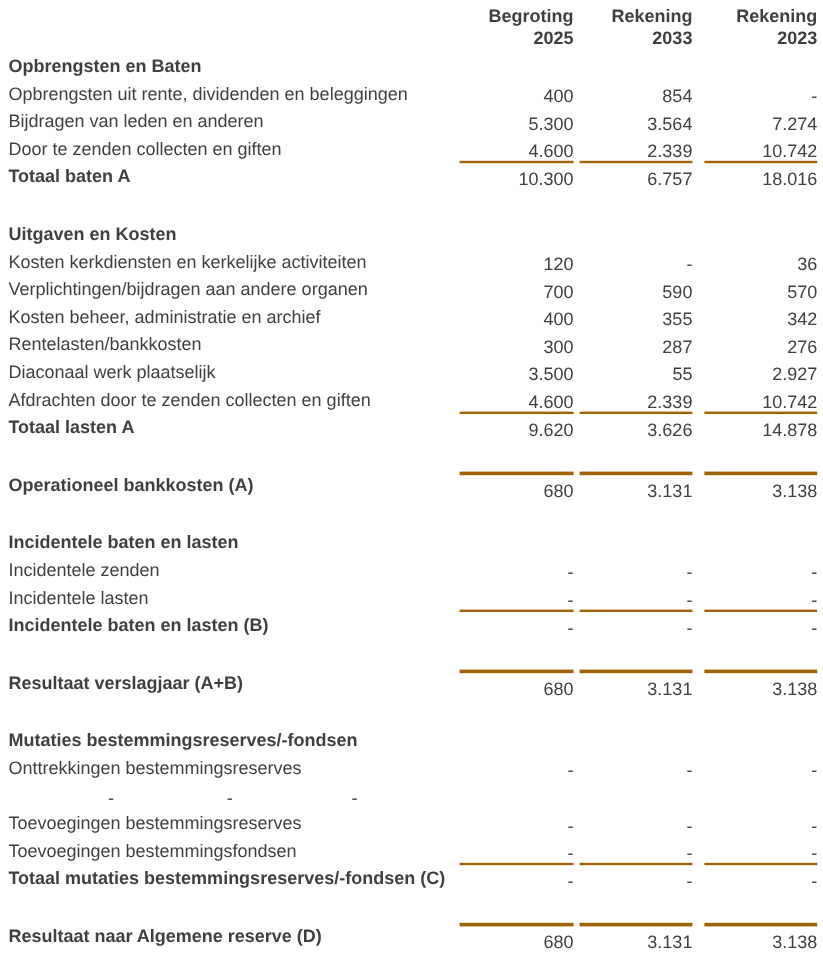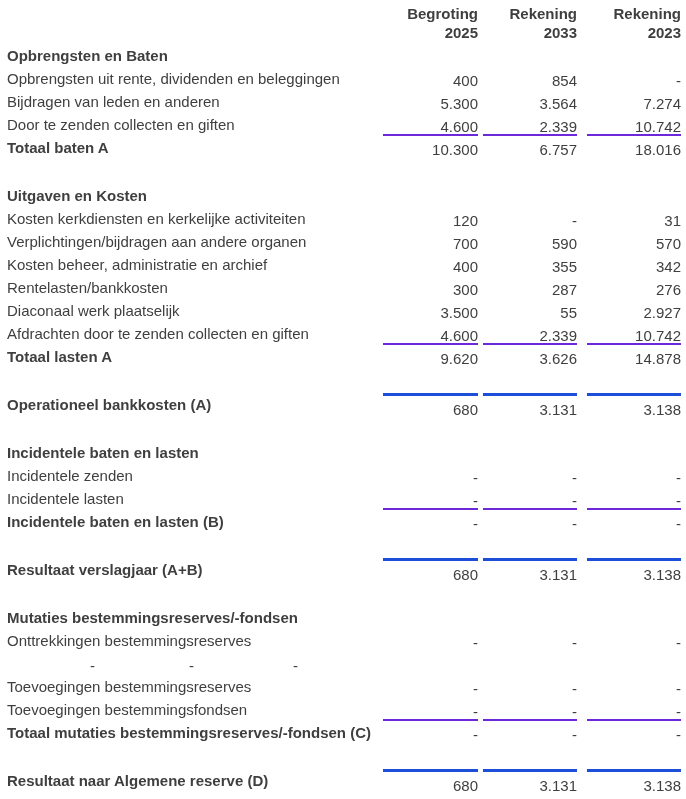--- a/index.html
+++ b/index.html
@@ -14,22 +14,22 @@
   }
   .sheet { padding: 2px 5px 0 0; }
   .row { display: flex; height: 23px; line-height: 23px; align-items: stretch; }
   .row.head { height: 19px; line-height: 19px; }
   .label { flex: 1 1 auto; padding-left: 7px; white-space: nowrap; overflow: hidden; }
   .num { width: 95px; text-align: right; white-space: nowrap; padding-top: 2px; }
   .num.c2 { width: 94px; margin-left: 5px; }
   .num.c3 { width: 94px; margin-left: 10px; }
   .b { font-weight: bold; }
   .sec .label { font-weight: bold; }
-  .u { border-bottom: 2px solid #6d28d9; }
-  .t { border-top: 3px solid #1d4ed8; }
+  .u { border-bottom: 2px solid #a16207; }
+  .t { border-top: 3px solid #a16207; }
   .sp { height: 25px; }
   .hsp { height: 4px; }
 </style>
 </head>
 <body>
 
 <div class="sheet">
 
   <div class="row head">
     <div class="label"></div>
@@ -75,21 +75,21 @@
 
   <div class="sp"></div>
 
   <div class="row sec">
     <div class="label">Uitgaven en Kosten</div>
   </div>
   <div class="row">
     <div class="label">Kosten kerkdiensten en kerkelijke activiteiten</div>
     <div class="num c1">120</div>
     <div class="num c2">-</div>
-    <div class="num c3">31</div>
+    <div class="num c3">36</div>
   </div>
   <div class="row">
     <div class="label">Verplichtingen/bijdragen aan andere organen</div>
     <div class="num c1">700</div>
     <div class="num c2">590</div>
     <div class="num c3">570</div>
   </div>
   <div class="row">
     <div class="label">Kosten beheer, administratie en archief</div>
     <div class="num c1">400</div>

